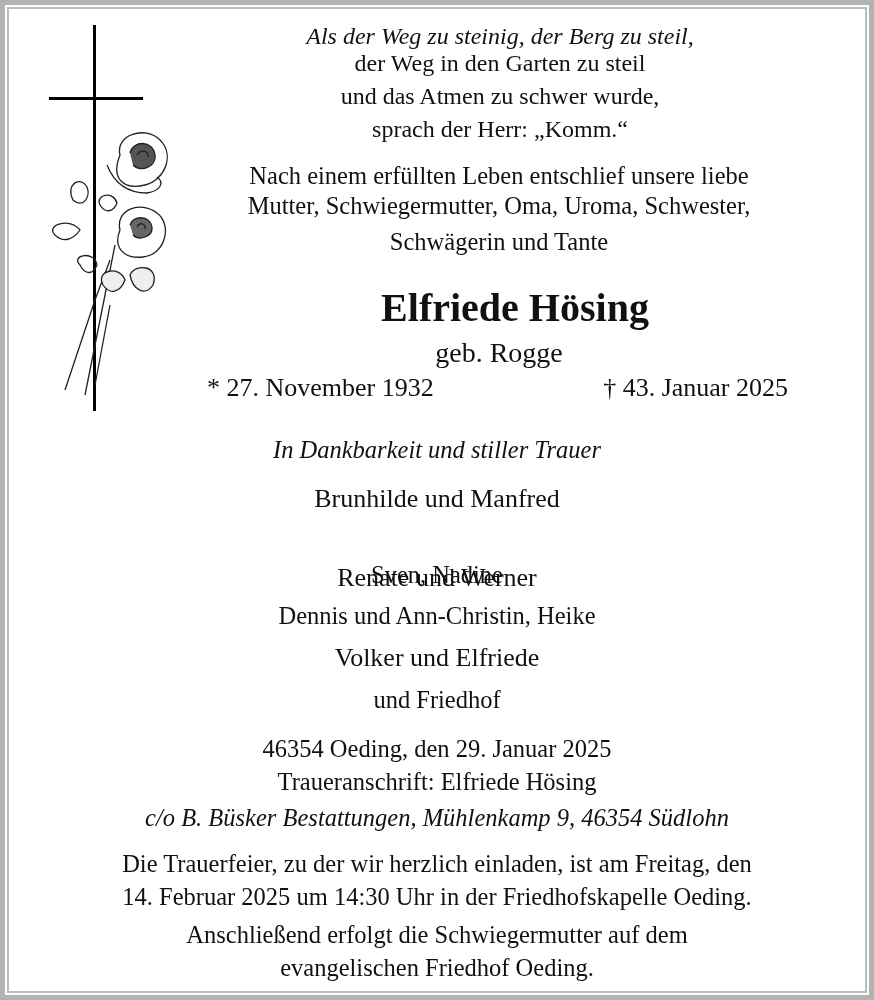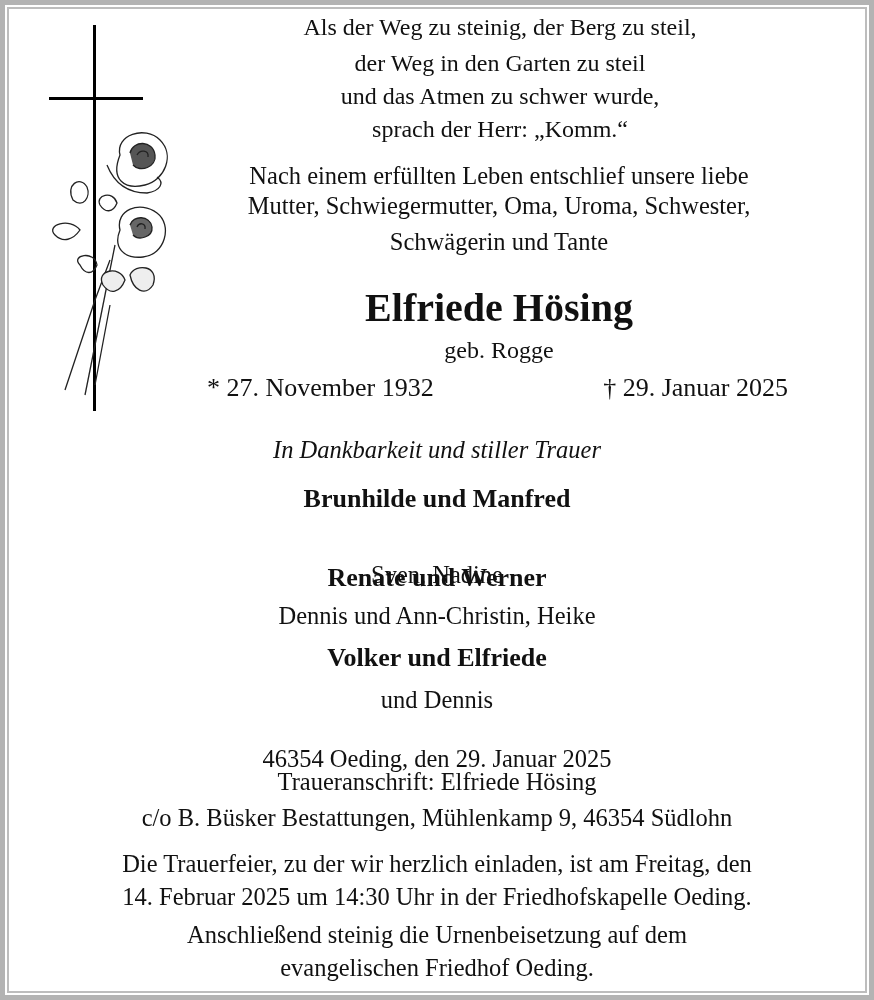--- a/index.html
+++ b/index.html
@@ -12,22 +12,22 @@
     background: #ffffff; box-sizing: border-box;
   }
   .frame-inner {
     position: absolute; left: 2px; top: 2px; right: 2px; bottom: 2px;
     border: 2px solid #bdbdbd; background: #fff; box-sizing: border-box;
   }
   .line { position: absolute; white-space: nowrap; transform: translateX(-50%); }
   .poem { font-size: 24px; }
   .body-text { font-size: 24.5px; }
   .name { font-size: 40px; font-weight: bold; }
-  .small { font-size: 24px; }
-  .bold-fam { font-size: 26px; font-weight: bold; }
+  .small { font-size: 28px; }
+  .bold-fam { font-size: 26px; font-weight: normal; }
   .cross-v { position: absolute; left: 93px; top: 25px; width: 3px; height: 386px; background: #000; }
   .cross-h { position: absolute; left: 49px; top: 97px; width: 94px; height: 3px; background: #000; }
   .roses { position: absolute; left: 25px; top: 125px; width: 150px; height: 280px; }
   .date-left { position: absolute; left: 207px; top: 373px; font-size: 26px; white-space: nowrap; }
   .date-right { position: absolute; right: 86px; top: 373px; font-size: 26px; white-space: nowrap; }
 </style>
 </head>
 <body>
 
 <div class="frame">
@@ -57,44 +57,44 @@
     <path d="M48 75 C40 60, 55 50, 62 62 C66 72, 58 84, 48 75 Z"></path>
 
     <path d="M30 110 C20 100, 45 92, 55 105 C48 115, 38 118, 30 110 Z"></path>
     <path d="M78 160 C70 145, 95 140, 100 155 C95 168, 85 170, 78 160 Z" fill="#eee"></path>
     <path d="M105 150 C110 138, 135 140, 128 160 C120 172, 108 165, 105 150 Z" fill="#eee"></path>
     <path d="M55 140 C45 130, 70 125, 72 140 C68 150, 60 150, 55 140 Z"></path>
     <path d="M75 80 C70 70, 88 65, 92 78 C88 88, 80 88, 75 80 Z"></path>
   </g>
 </svg>
 
-<div class="line poem" style="left:500px; top:14px;">Als der Weg zu steinig, der Berg zu steil,</div>
+<div class="line poem" style="left:500px; top:23px;font-style:italic;">Als der Weg zu steinig, der Berg zu steil,</div>
 <div class="line poem" style="left:500px; top:50px;">der Weg in den Garten zu steil</div>
 <div class="line poem" style="left:500px; top:83px;">und das Atmen zu schwer wurde,</div>
 <div class="line poem" style="left:500px; top:116px;">sprach der Herr: „Komm.“</div>
 
 <div class="line body-text" style="left:499px; top:162px;">Nach einem erfüllten Leben entschlief unsere liebe</div>
 <div class="line body-text" style="left:499px; top:192px;">Mutter, Schwiegermutter, Oma, Uroma, Schwester,</div>
 <div class="line body-text" style="left:499px; top:228px;">Schwägerin und Tante</div>
 
-<div class="line name" style="left:499px; top:284px;">Elfriede Hösing</div>
+<div class="line name" style="left:515px; top:284px;">Elfriede Hösing</div>
 <div class="line small" style="left:499px; top:337px;">geb. Rogge</div>
 
 <div class="date-left">* 27. November 1932</div>
-<div class="date-right">† 29. Januar 2025</div>
+<div class="date-right">† 43. Januar 2025</div>
 
 <div class="line body-text" style="left:437px; top:436px;font-style:italic;">In Dankbarkeit und stiller Trauer</div>
 
 <div class="line bold-fam" style="left:437px; top:484px;">Brunhilde und Manfred</div>
 <div class="line body-text" style="left:437px; top:524px;margin-top:37px;">Sven, Nadine</div>
 <div class="line bold-fam" style="left:437px; top:563px;">Renate und Werner</div>
 <div class="line body-text" style="left:437px; top:602px;">Dennis und Ann-Christin, Heike</div>
 <div class="line bold-fam" style="left:437px; top:643px;">Volker und Elfriede</div>
-<div class="line body-text" style="left:437px; top:686px;">und Dennis</div>
+<div class="line body-text" style="left:437px; top:686px;">und Friedhof</div>
 
-<div class="line body-text" style="left:437px; top:735px;margin-top:10px;">46354 Oeding, den 29. Januar 2025</div>
+<div class="line body-text" style="left:437px; top:735px;">46354 Oeding, den 29. Januar 2025</div>
 <div class="line body-text" style="left:437px; top:768px;">Traueranschrift: Elfriede Hösing</div>
-<div class="line body-text" style="left:437px; top:804px;">c/o B. Büsker Bestattungen, Mühlenkamp 9, 46354 Südlohn</div>
+<div class="line body-text" style="left:437px; top:804px;font-style:italic;">c/o B. Büsker Bestattungen, Mühlenkamp 9, 46354 Südlohn</div>
 
 <div class="line body-text" style="left:437px; top:850px;">Die Trauerfeier, zu der wir herzlich einladen, ist am Freitag, den</div>
 <div class="line body-text" style="left:437px; top:883px;">14. Februar 2025 um 14:30 Uhr in der Friedhofskapelle Oeding.</div>
-<div class="line body-text" style="left:437px; top:921px;">Anschließend steinig die Urnenbeisetzung auf dem</div>
+<div class="line body-text" style="left:437px; top:921px;">Anschließend erfolgt die Schwiegermutter auf dem</div>
 <div class="line body-text" style="left:437px; top:954px;">evangelischen Friedhof Oeding.</div>
 
 </body></html>

